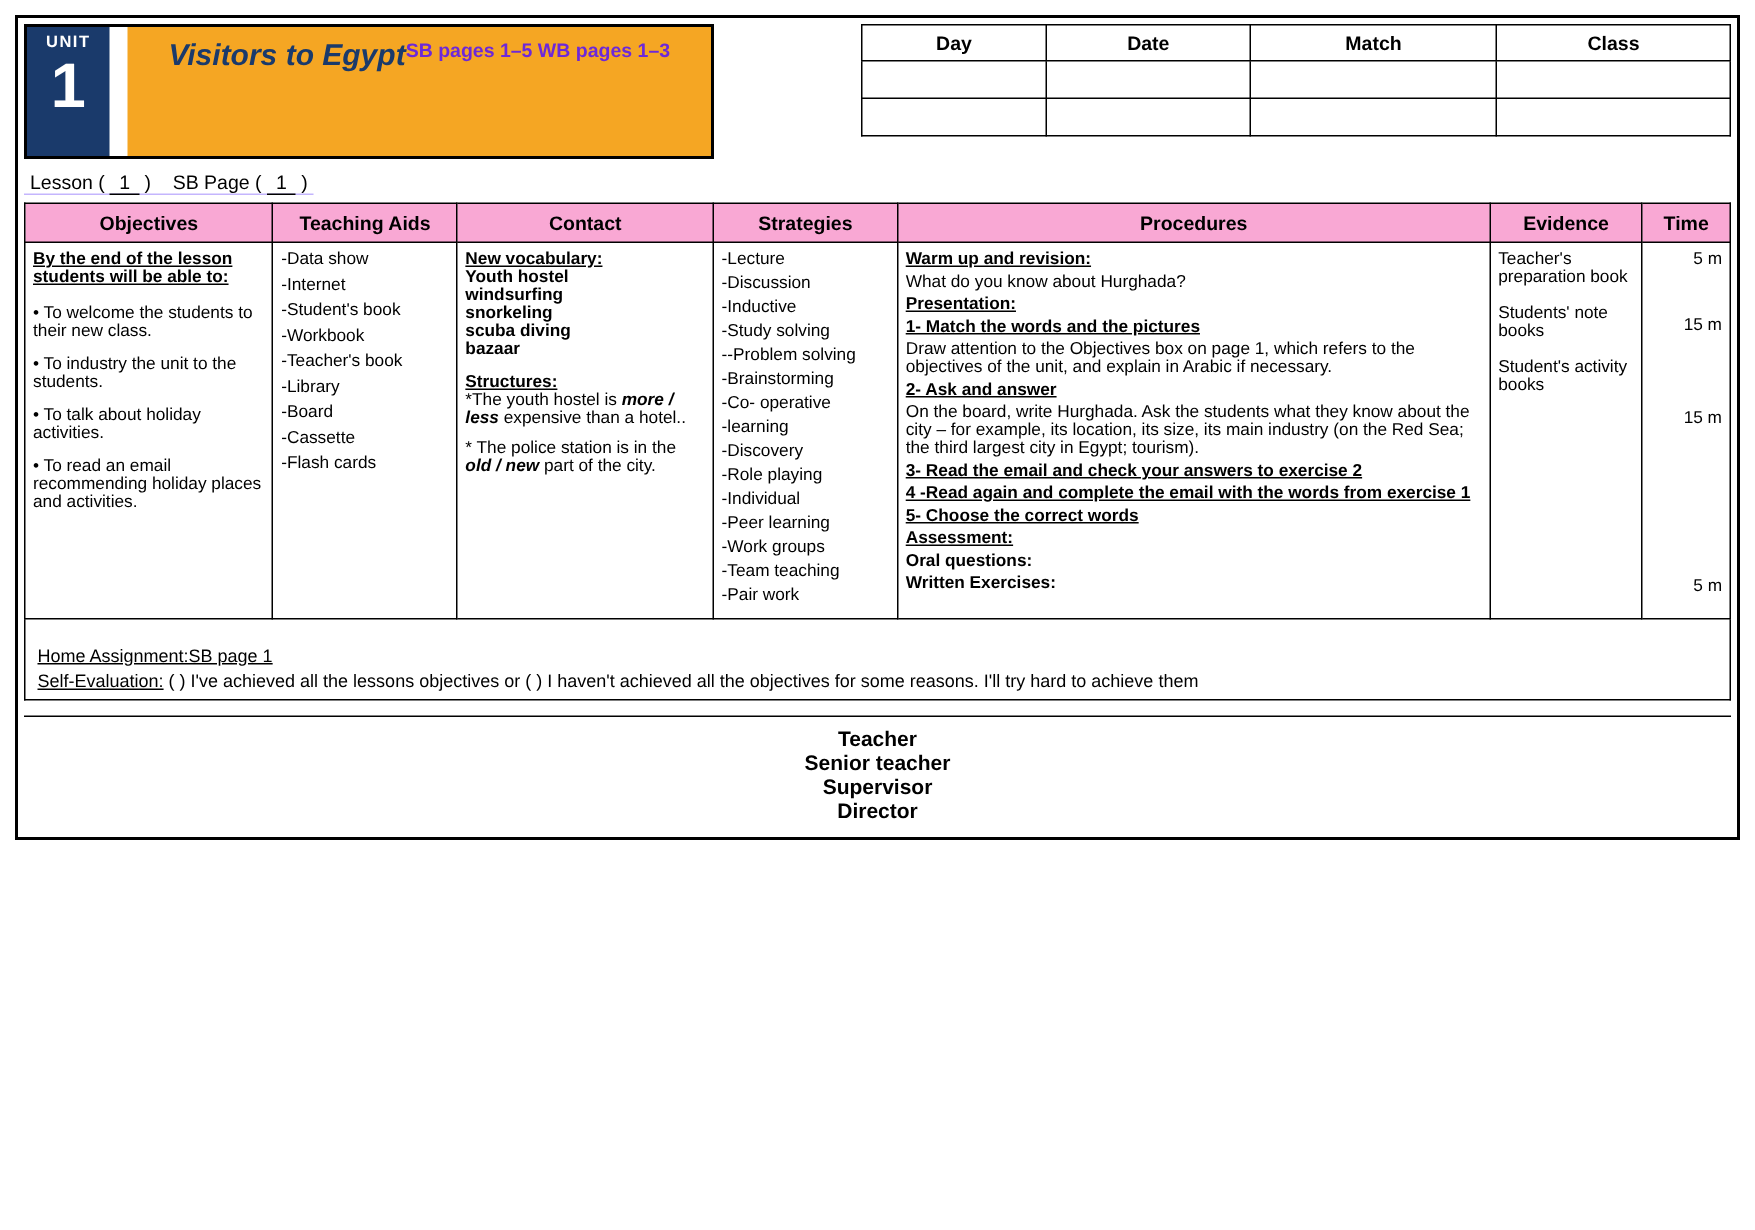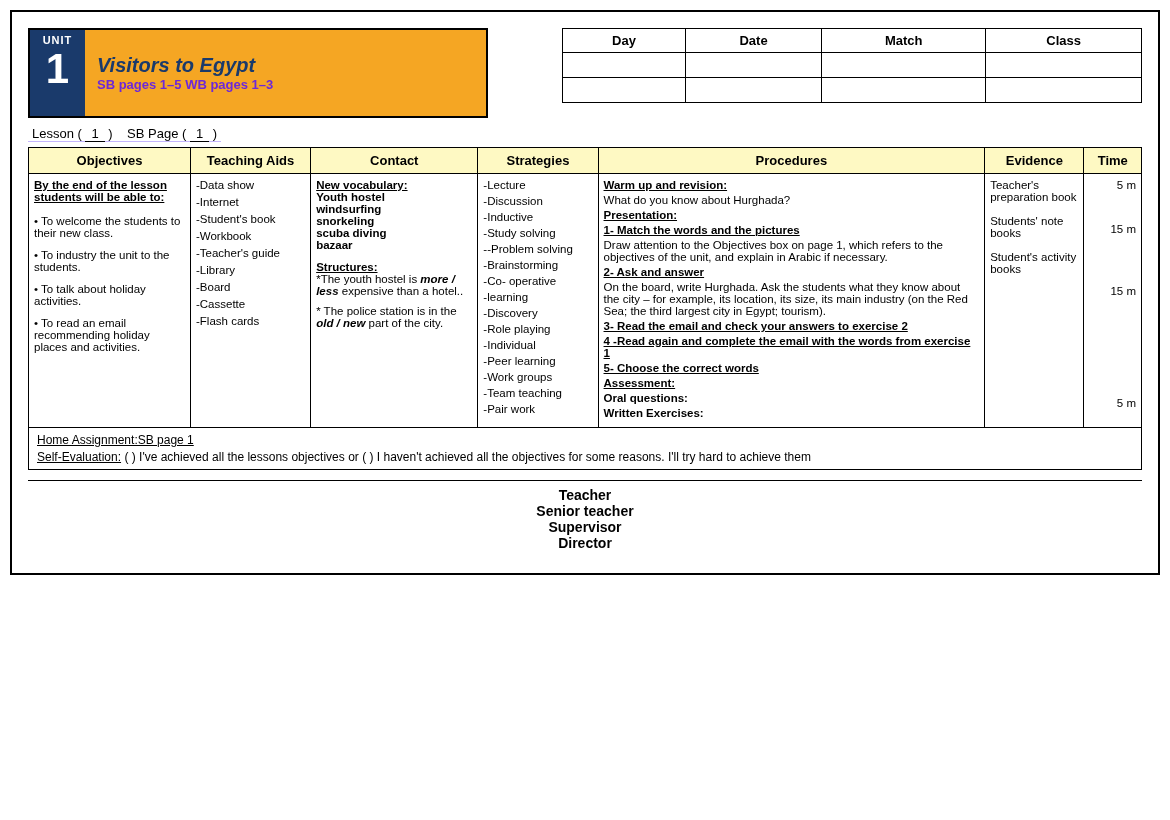--- a/index.html
+++ b/index.html
@@ -5,21 +5,21 @@
     * { box-sizing: border-box; margin: 0; padding: 0; }
     body {
       font-family: Arial, sans-serif;
       font-size: 12px;
       background: #fff;
       padding: 10px;
       width: 1170px;
     }
     .outer-container {
       border: 2px solid #000;
-      padding: 16px;
+      padding: 4px;
       background: #fff;
     }
     
     .header-section {
       display: flex;
       justify-content: space-between;
       align-items: flex-start;
       margin-bottom: 8px;
     }
     .unit-box {
@@ -49,23 +49,23 @@
     .unit-num {
       font-size: 42px;
       font-weight: bold;
       line-height: 1;
       margin-top: 2px;
     }
     .unit-title-box {
       background: #f5a623;
       flex: 1;
       display: flex;
-      flex-direction: column;
       justify-content: center;
       padding: 8px 12px;
+      margin-left: 12px;
     }
     .unit-title {
       font-size: 20px;
       font-weight: bold;
       color: #1a3a6b;
       font-style: italic;
     }
     .unit-subtitle {
       font-size: 13px;
       font-weight: bold;
@@ -99,21 +99,21 @@
       padding: 0 4px;
     }
     
     .main-table {
       border-collapse: collapse;
       width: 100%;
       margin-top: 6px;
     }
     .main-table th {
       border: 1px solid #000;
-      background: #fef9c3;
+      background: #f9a8d4;
       font-weight: bold;
       text-align: center;
       padding: 5px 4px;
       font-size: 13px;
     }
     .main-table td {
       border: 1px solid #000;
       vertical-align: top;
       padding: 5px 5px;
       font-size: 11.5px;
@@ -130,21 +130,21 @@
     .italic { font-style: italic; }
     .bold-underline { font-weight: bold; text-decoration: underline; }
 
     
     .footer-section {
       border: 1px solid #000;
       border-top: none;
       padding: 5px 8px;
       font-size: 12px;
     }
-    .home-assignment { text-decoration: underline; margin-bottom: 3px; }
+    .home-assignment { text-decoration: underline; margin-bottom: 3px; margin-top: 12px; }
     .signatures {
       display: flex;
       justify-content: space-between;
       margin-top: 10px;
       font-size: 14px;
       font-weight: bold;
       padding: 6px 10px;
       border-top: 1px solid #000;
       flex-direction: column;
     }
@@ -238,21 +238,21 @@
             <span>• To read an email recommending holiday places and activities.</span>
           </div>
         </td>
 
         <td class="col-teaching">
           <ul class="teaching-list">
             <li>-Data show</li>
             <li>-Internet</li>
             <li>-Student's book</li>
             <li>-Workbook</li>
-            <li>-Teacher's guide</li>
+            <li>-Teacher's book</li>
             <li>-Library</li>
             <li>-Board</li>
             <li>-Cassette</li>
             <li>-Flash cards</li>
           </ul>
         </td>
 
         <td class="col-contact">
           <div>
             <span class="underline bold">New vocabulary:</span>

